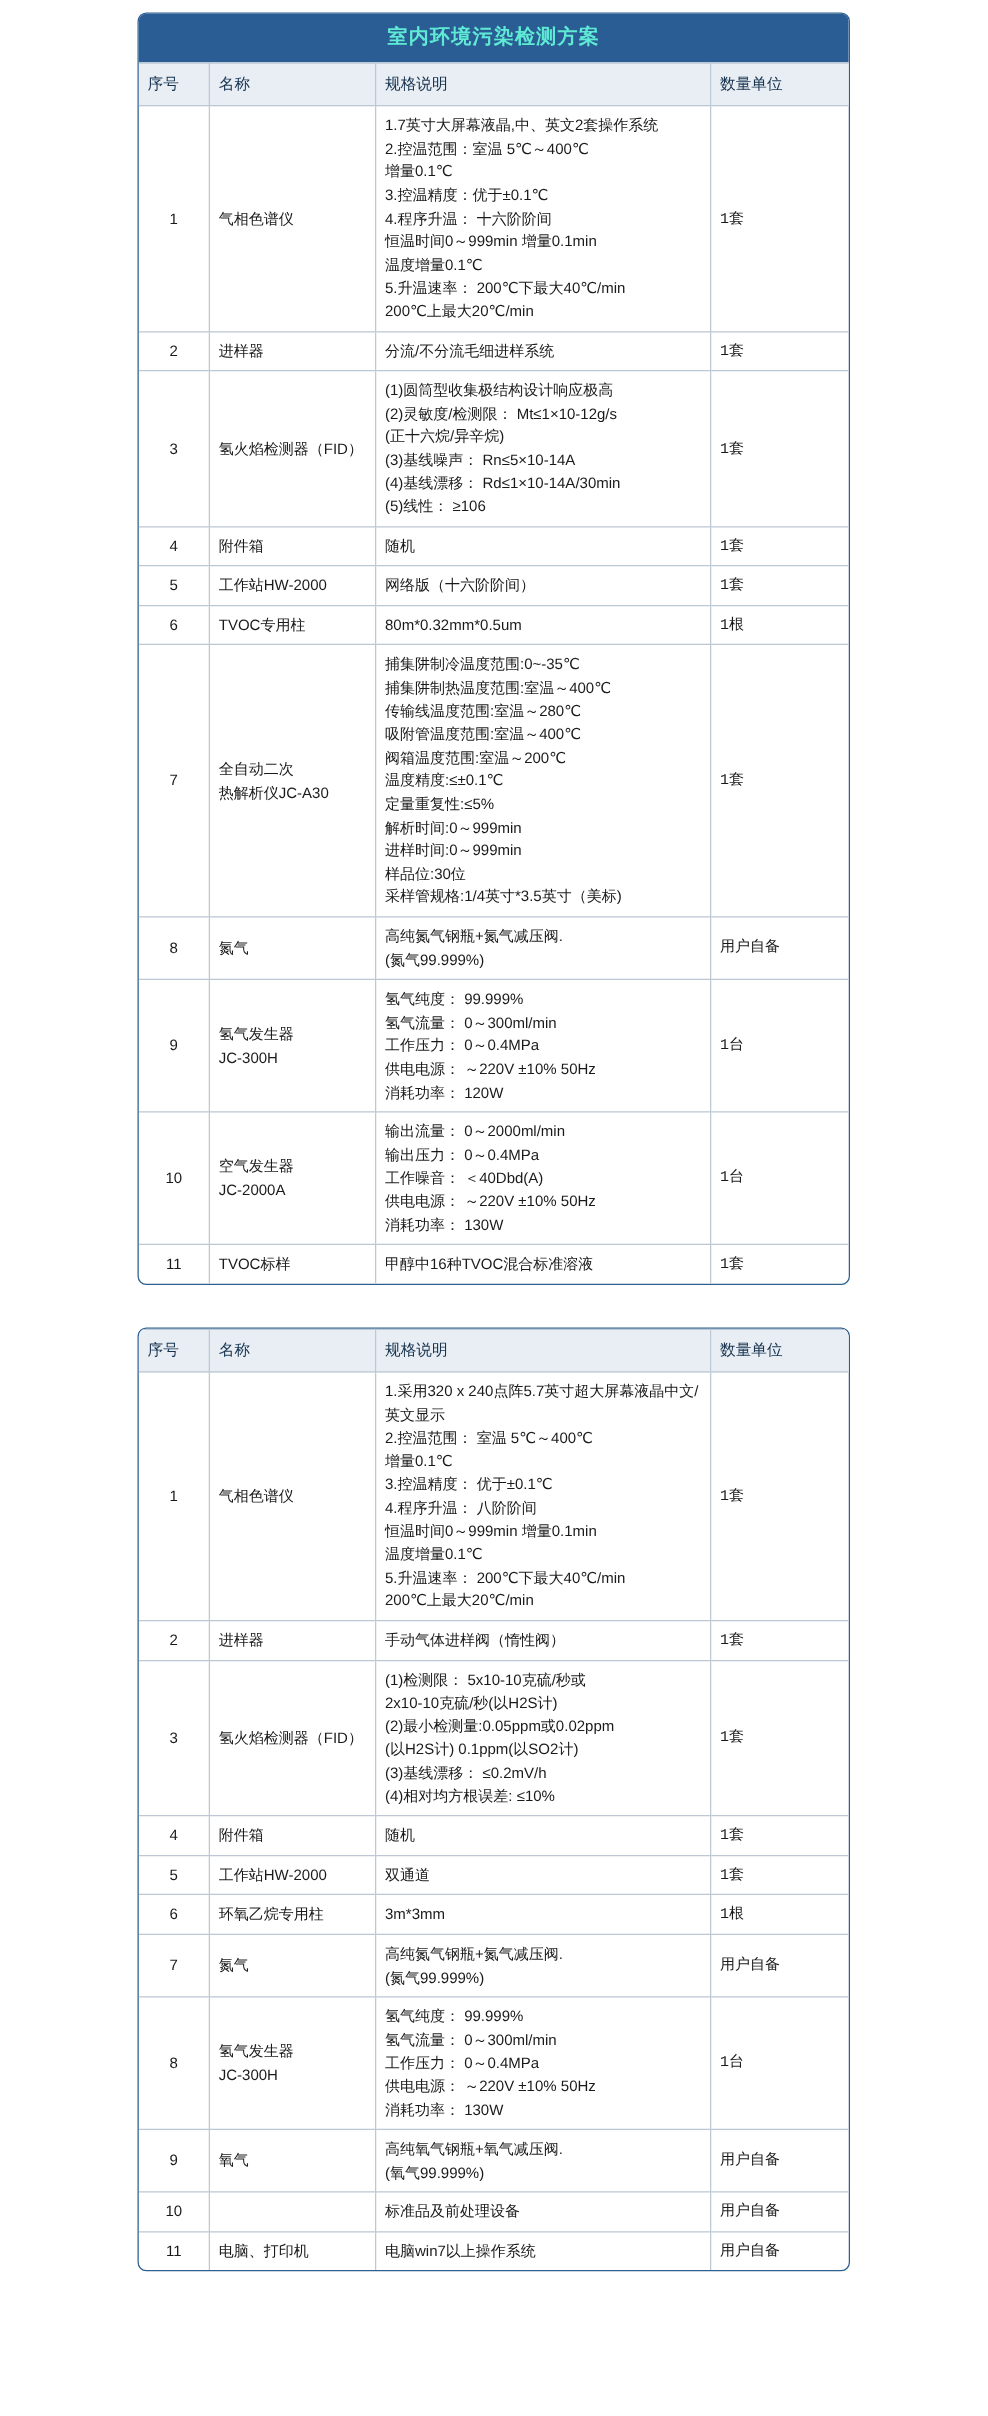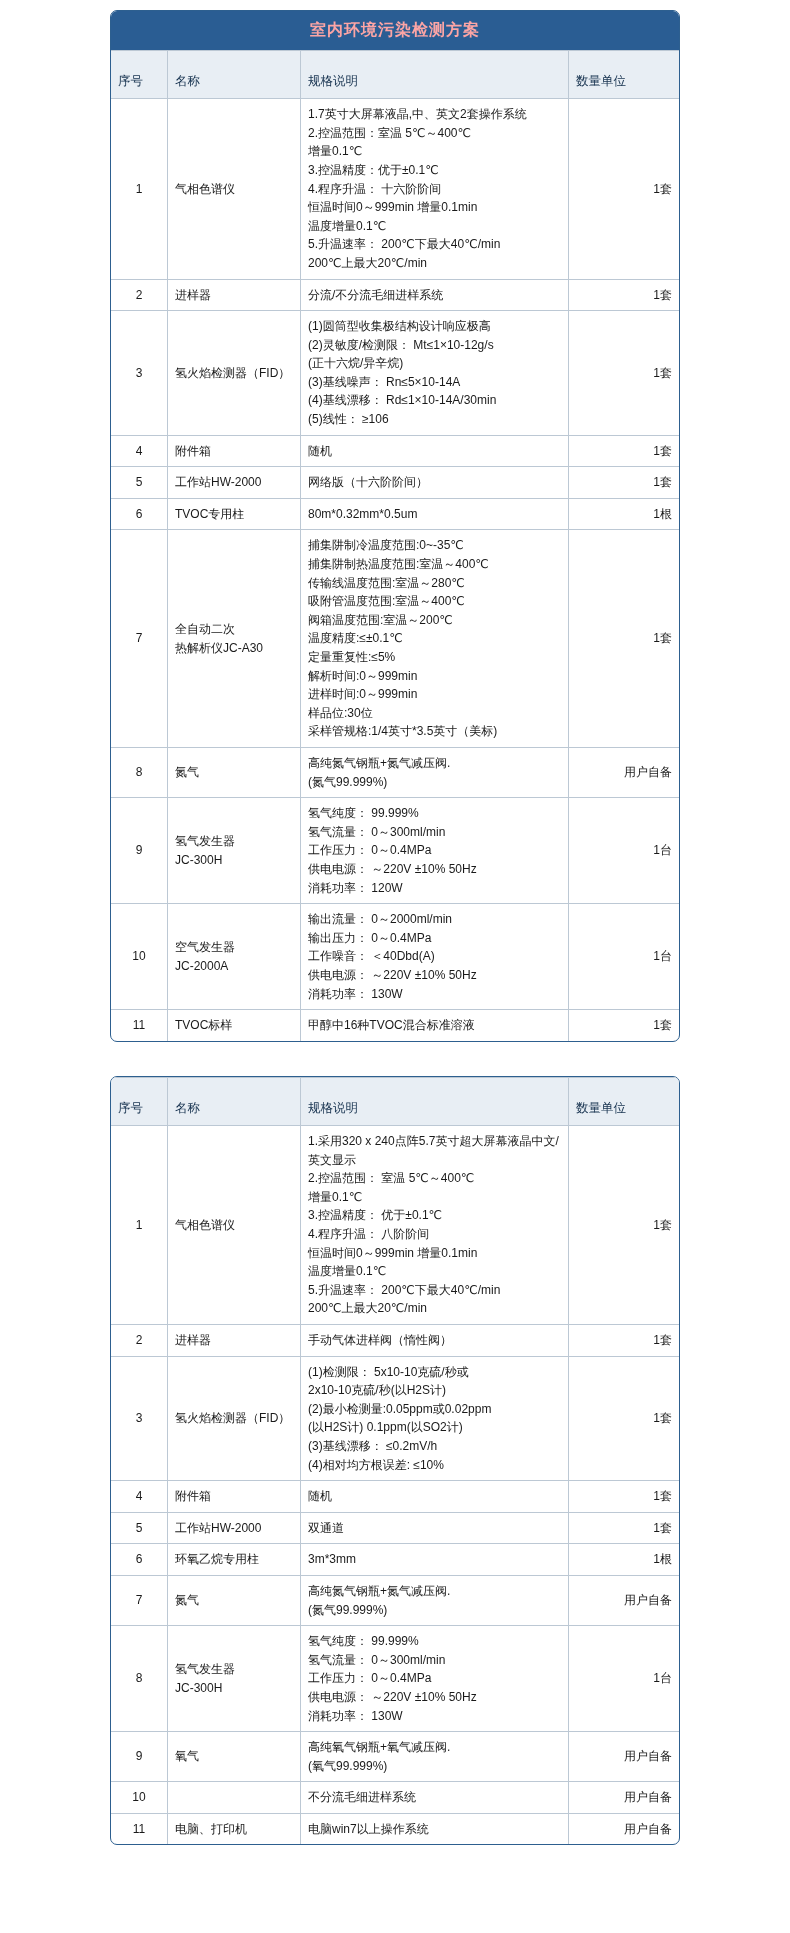--- a/index.html
+++ b/index.html
@@ -22,21 +22,21 @@
     width: 570px;
     margin: 0 auto 34px auto;
     border: 1px solid #2d5f8f;
     border-radius: 7px;
     overflow: hidden;
     box-sizing: border-box;
     background: #fff;
   }
   .block-title {
     background: #2a5d93;
-    color: #fca5a5;
+    color: #5eead4;
     font-size: 16px;
     font-weight: bold;
     text-align: center;
     letter-spacing: 1px;
     padding: 9px 0 9px 0;
     line-height: 1.3;
   }
   table.spec {
     width: 100%;
     border-collapse: collapse;
@@ -49,40 +49,40 @@
     vertical-align: middle;
     line-height: 1.55;
     word-break: break-all;
   }
   table.spec thead th {
     background: #e8eef4;
     font-weight: normal;
     font-size: 12.5px;
     color: #16324f;
     text-align: left;
-    padding-top: 21px;
+    padding-top: 7px;
     padding-bottom: 7px;
   }
   table.spec tr > *:first-child {
     border-left: none;
   }
   table.spec tr > *:last-child {
     border-right: none;
   }
   table.spec tbody tr:last-child > * {
     border-bottom: none;
   }
   .col-no   { width: 42px; text-align: center; }
   .col-name { width: 118px; font-family: Liberation Serif, serif; }
   .col-spec { }
   .col-unit { width: 96px; text-align: center; }
   thead .col-no { text-align: center; }
   thead .col-unit { text-align: center; }
   td.cell-no { text-align: center; }
-  td.cell-unit { text-align: right; }
+  td.cell-unit { text-align: left; font-family: Liberation Mono, monospace; }
   .multi {
     white-space: pre-line;
     margin-left: 13px;
   }
 </style>
 </head>
 <body>
 
 <div class="page">
 
@@ -284,21 +284,21 @@
         <tr>
           <td class="cell-no">9</td>
           <td class="multi">氧气</td>
           <td class="multi">高纯氧气钢瓶+氧气减压阀.
 (氧气99.999%)</td>
           <td class="cell-unit">用户自备</td>
         </tr>
         <tr>
           <td class="cell-no">10</td>
           <td class="multi"></td>
-          <td class="multi">不分流毛细进样系统</td>
+          <td class="multi">标准品及前处理设备</td>
           <td class="cell-unit">用户自备</td>
         </tr>
         <tr>
           <td class="cell-no">11</td>
           <td class="multi">电脑、打印机</td>
           <td class="multi">电脑win7以上操作系统</td>
           <td class="cell-unit">用户自备</td>
         </tr>
       </tbody>
     </table>

